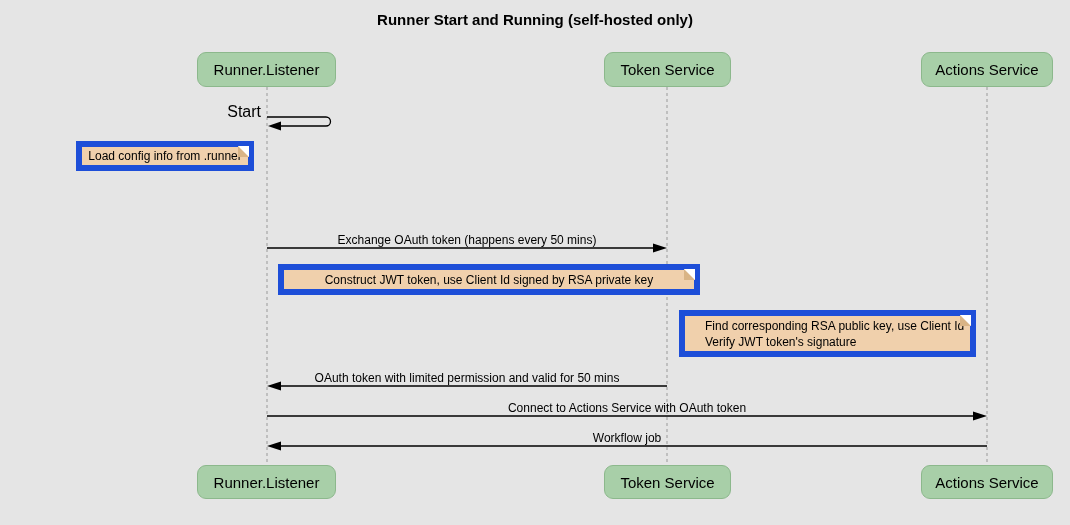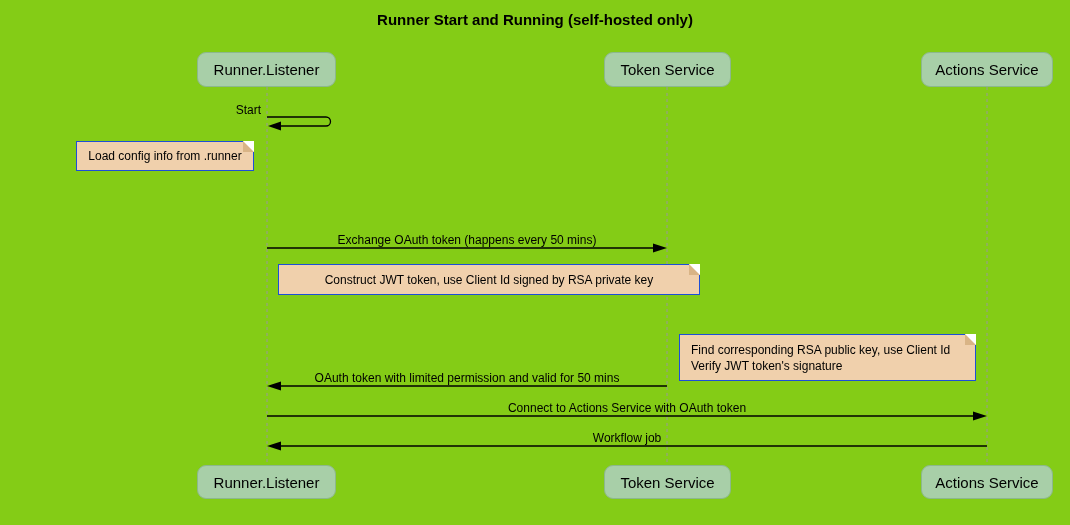--- a/index.html
+++ b/index.html
@@ -1,20 +1,20 @@
 <!DOCTYPE html>
 <html><head>
 <meta charset="utf-8">
 <style>
   html, body { margin: 0; padding: 0; background: #ffffff; }
   #diagram {
     position: relative;
     width: 1070px;
     height: 525px;
-    background: #84cc16;
+    background: #e5e5e5;
     font-family: "Liberation Sans", "DejaVu Sans", sans-serif;
     color: #000000;
     overflow: hidden;
   }
   #overlay { position: absolute; left: 0; top: 0; pointer-events: none; }
   .title {
     position: absolute;
     left: 0; top: 11px; width: 100%;
     text-align: center;
     font-size: 15px;
@@ -30,27 +30,27 @@
     display: flex;
     align-items: center;
     justify-content: center;
     font-size: 15px;
     white-space: nowrap;
   }
   .note {
     position: absolute;
     box-sizing: border-box;
     background: #F0D0AC;
-    border: 1px solid #1d4ed8;
+    border: 6px solid #1d4ed8;
     display: flex;
     align-items: center;
     justify-content: center;
     font-size: 12px;
     white-space: nowrap;
-    padding: 2px 11px;
+    padding: 2px 20px;
   }
   .note::before {
     content: "";
     position: absolute;
     top: -1px; right: -1px;
     width: 0; height: 0;
     border-style: solid;
     border-width: 0 11px 11px 0;
     border-color: #ffffff #ffffff #D9B486 #D9B486;
   }
@@ -61,21 +61,21 @@
     line-height: 16px;
   }
   .msg-label {
     position: absolute;
     font-size: 12px;
     white-space: nowrap;
   }
   .msg-label.centered { transform: translateX(-50%); }
   .start-label {
     position: absolute;
-    font-size: 12px;
+    font-size: 16px;
     white-space: nowrap;
   }
 </style>
 </head>
 <body>
 
 <div id="diagram">
 
   <svg id="overlay" width="1070" height="525" viewBox="0 0 1070 525">
 
@@ -102,21 +102,21 @@
   <div class="title">Runner Start and Running (self-hosted only)</div>
 
   <div class="participant" style="left:197px; top:52px; width:139px; height:35px;">Runner.Listener</div>
   <div class="participant" style="left:604px; top:52px; width:127px; height:35px;">Token Service</div>
   <div class="participant" style="left:921px; top:52px; width:132px; height:35px;">Actions Service</div>
 
   <div class="start-label" style="right:809px; top:103px;">Start</div>
 
   <div class="note" style="left:76px; top:141px; width:178px; height:30px;">Load config info from .runner</div>
   <div class="note" style="left:278px; top:264px; width:422px; height:31px;">Construct JWT token, use Client Id signed by RSA private key</div>
-  <div class="note multiline" style="left:679px; top:310px; width:297px; height:47px;margin-top:24px;">Find corresponding RSA public key, use Client Id
+  <div class="note multiline" style="left:679px; top:310px; width:297px; height:47px;">Find corresponding RSA public key, use Client Id
 Verify JWT token's signature</div>
 
   <div class="msg-label centered" style="left:467px; top:233px;text-align:center;">Exchange OAuth token (happens every 50 mins)</div>
   <div class="msg-label centered" style="left:467px; top:371px;">OAuth token with limited permission and valid for 50 mins</div>
   <div class="msg-label centered" style="left:627px; top:401px;">Connect to Actions Service with OAuth token</div>
   <div class="msg-label centered" style="left:627px; top:431px;">Workflow job</div>
 
   <div class="participant" style="left:197px; top:465px; width:139px; height:34px;">Runner.Listener</div>
   <div class="participant" style="left:604px; top:465px; width:127px; height:34px;">Token Service</div>
   <div class="participant" style="left:921px; top:465px; width:132px; height:34px;">Actions Service</div>

